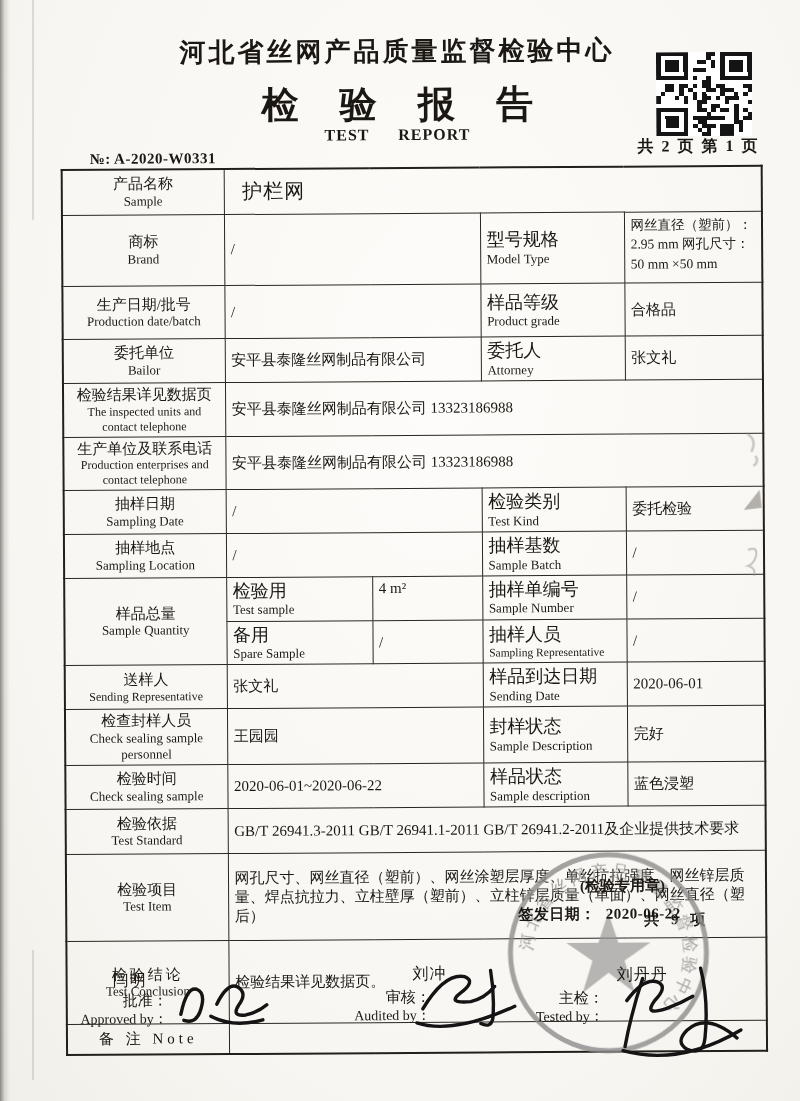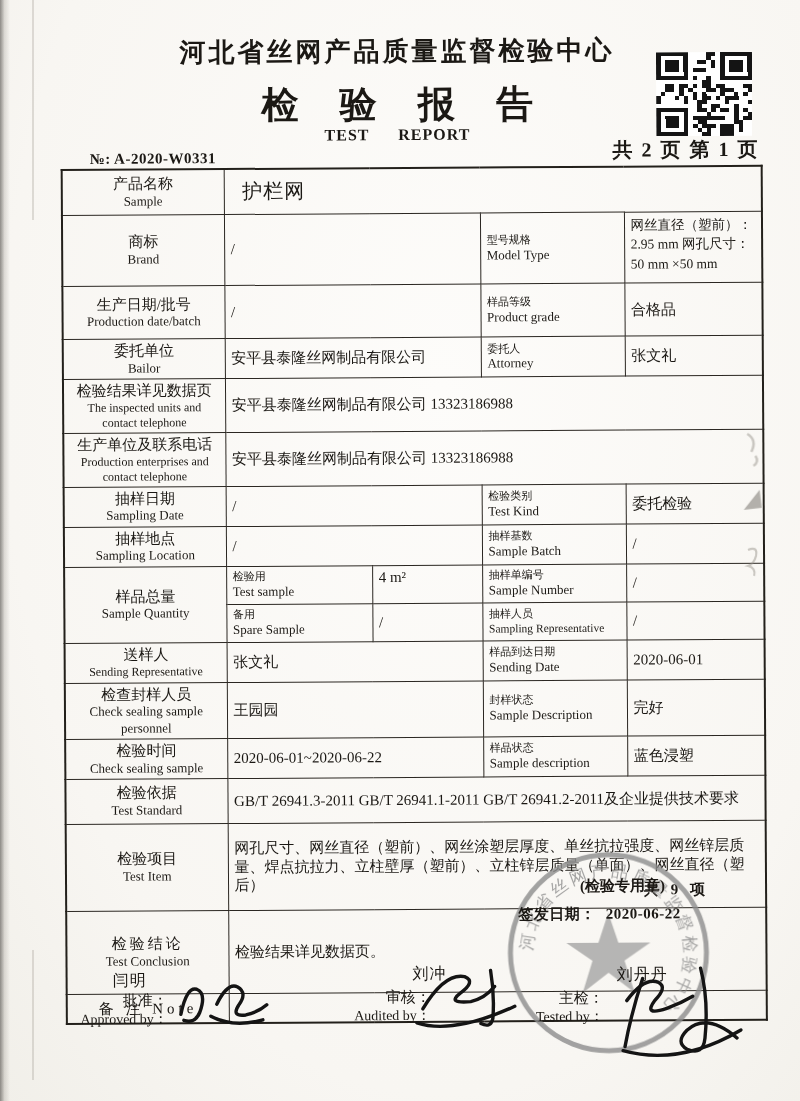--- a/index.html
+++ b/index.html
@@ -19,33 +19,33 @@
   .crease.bottom{top:950px;height:130px;}
   .smudge{position:absolute; opacity:.5; filter:blur(.4px);}
   
   .org{position:absolute; top:34px; left:0; width:100%; text-align:center;
     font-size:26px; font-weight:700; letter-spacing:3px;}
   .title{position:absolute; top:80px; left:0; width:100%; text-align:center;
     font-size:37px; font-weight:700; letter-spacing:16px; text-indent:16px;}
   .subtitle{position:absolute; top:126px; left:0; width:100%; text-align:center;
     font-size:16px; font-weight:700; word-spacing:24px; letter-spacing:1px;}
   .qr{position:absolute; left:659px; top:54px; width:96px; height:84px;}
-  .pageinfo{position:absolute; top:138px; right:38px; font-size:20px; font-weight:700; letter-spacing:2px;margin-left:31px;}
+  .pageinfo{position:absolute; top:138px; right:38px; font-size:16px; font-weight:700; letter-spacing:2px;margin-left:31px;}
   .reportno{position:absolute; top:149px; left:92px; font-size:15px; font-weight:700; letter-spacing:.5px;}
   
   table.report{position:absolute; left:63px; top:167px; width:700px;
     border-collapse:collapse; table-layout:fixed; border:2.5px solid #23201b;}
   table.report td{border:1.6px solid #2b2722; padding:2px 6px; vertical-align:middle;
     font-size:15px; line-height:1.25; overflow:hidden;}
   td.lab{text-align:center; padding:2px 3px;}
   td.lab .cn{display:block; font-size:15px;}
   td.lab .en{display:block; font-size:13px;}
   td.lab .en.small{font-size:12px;}
   td.lab-left{text-align:left; vertical-align:middle;}
-  td.lab-left .cn{display:block; font-size:11px;}
+  td.lab-left .cn{display:block; font-size:18px;}
   td.lab-left .en{display:block; font-size:13px;}
   td.lab-left .en.tiny{font-size:11.5px;}
   td.val{text-align:left; padding-left:9px;}
   td.val.big{font-size:20px; padding-left:18px; letter-spacing:1px;}
   td.val.model{font-size:13.5px; line-height:1.45; padding:3px 4px 9px 6px;}
   .inline-lab .cn{font-size:15px;} .inline-lab .en{font-size:11.5px;}
   tr.r1{height:45px;} tr.r2{height:54px;} tr.r3{height:53px;} tr.r4{height:40px;}
   tr.r5{height:44px;} tr.r6{height:51px;} tr.r7{height:39px;} tr.r8{height:40px;}
   tr.r9{height:38px;} tr.r10{height:38px;} tr.r11{height:40px;} tr.r12{height:36px;}
   tr.r13{height:37px;} tr.r14{height:45px;} tr.r15{height:87px;} tr.r16{height:83px;}

